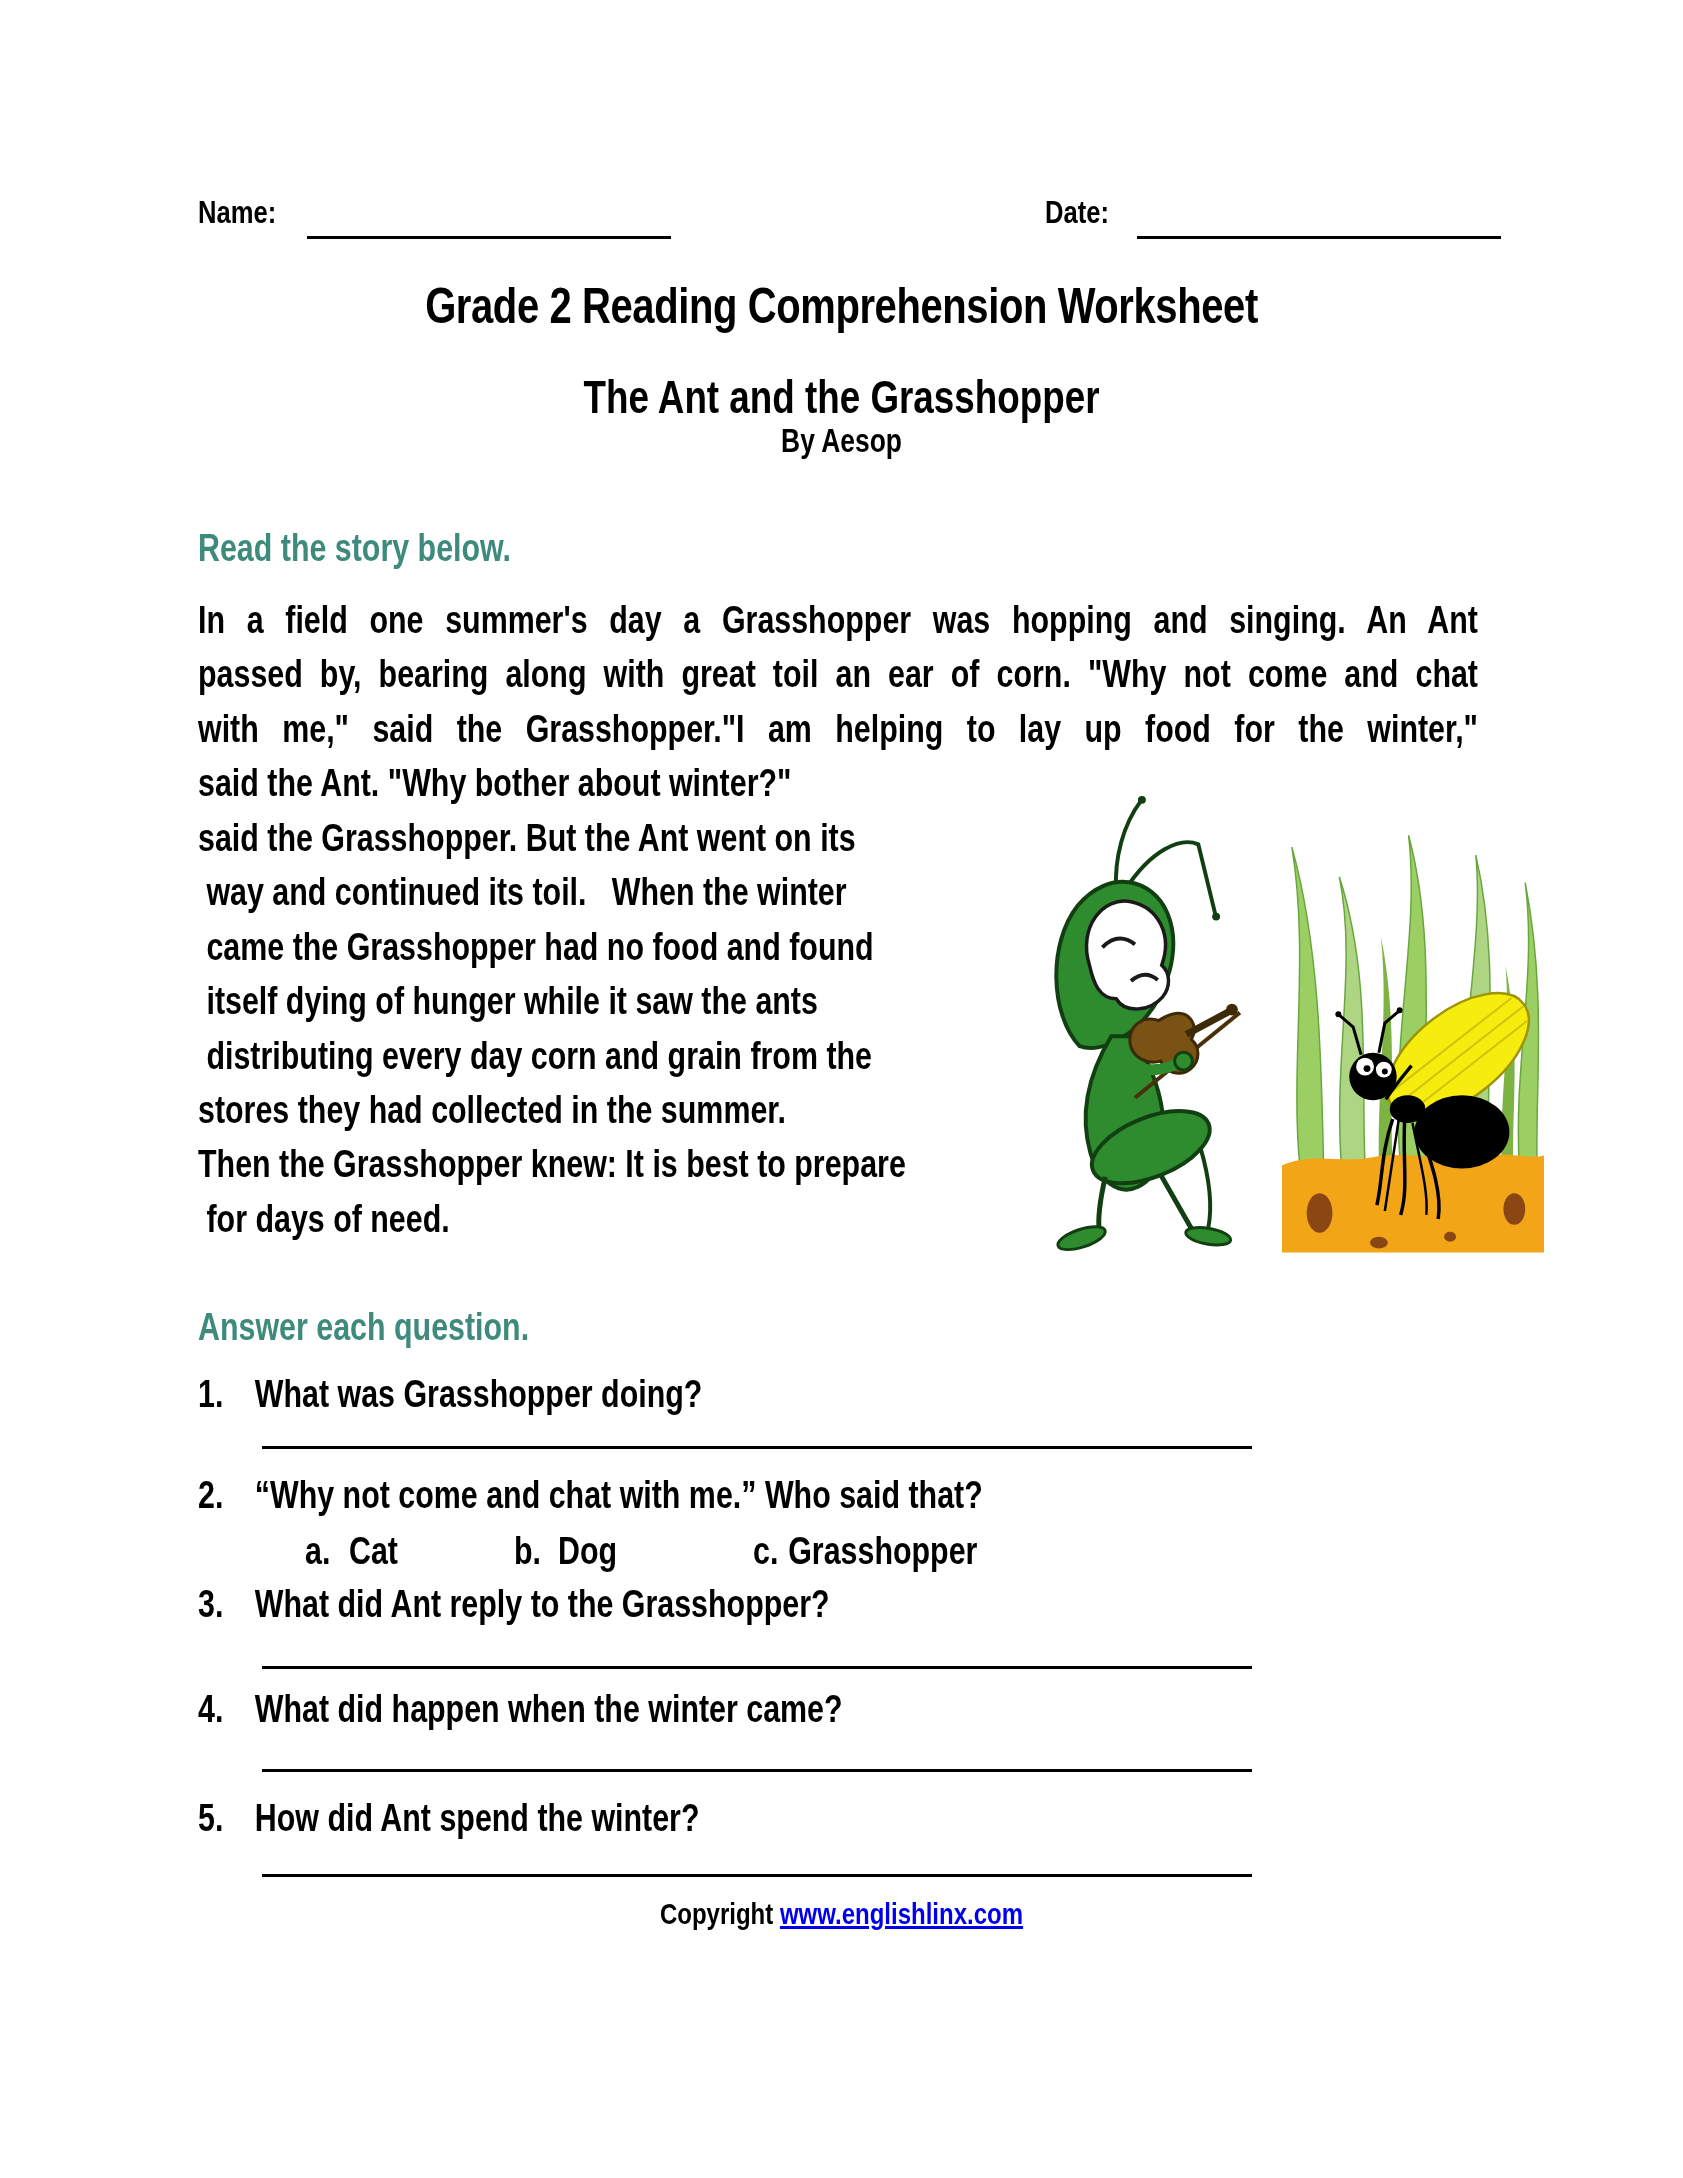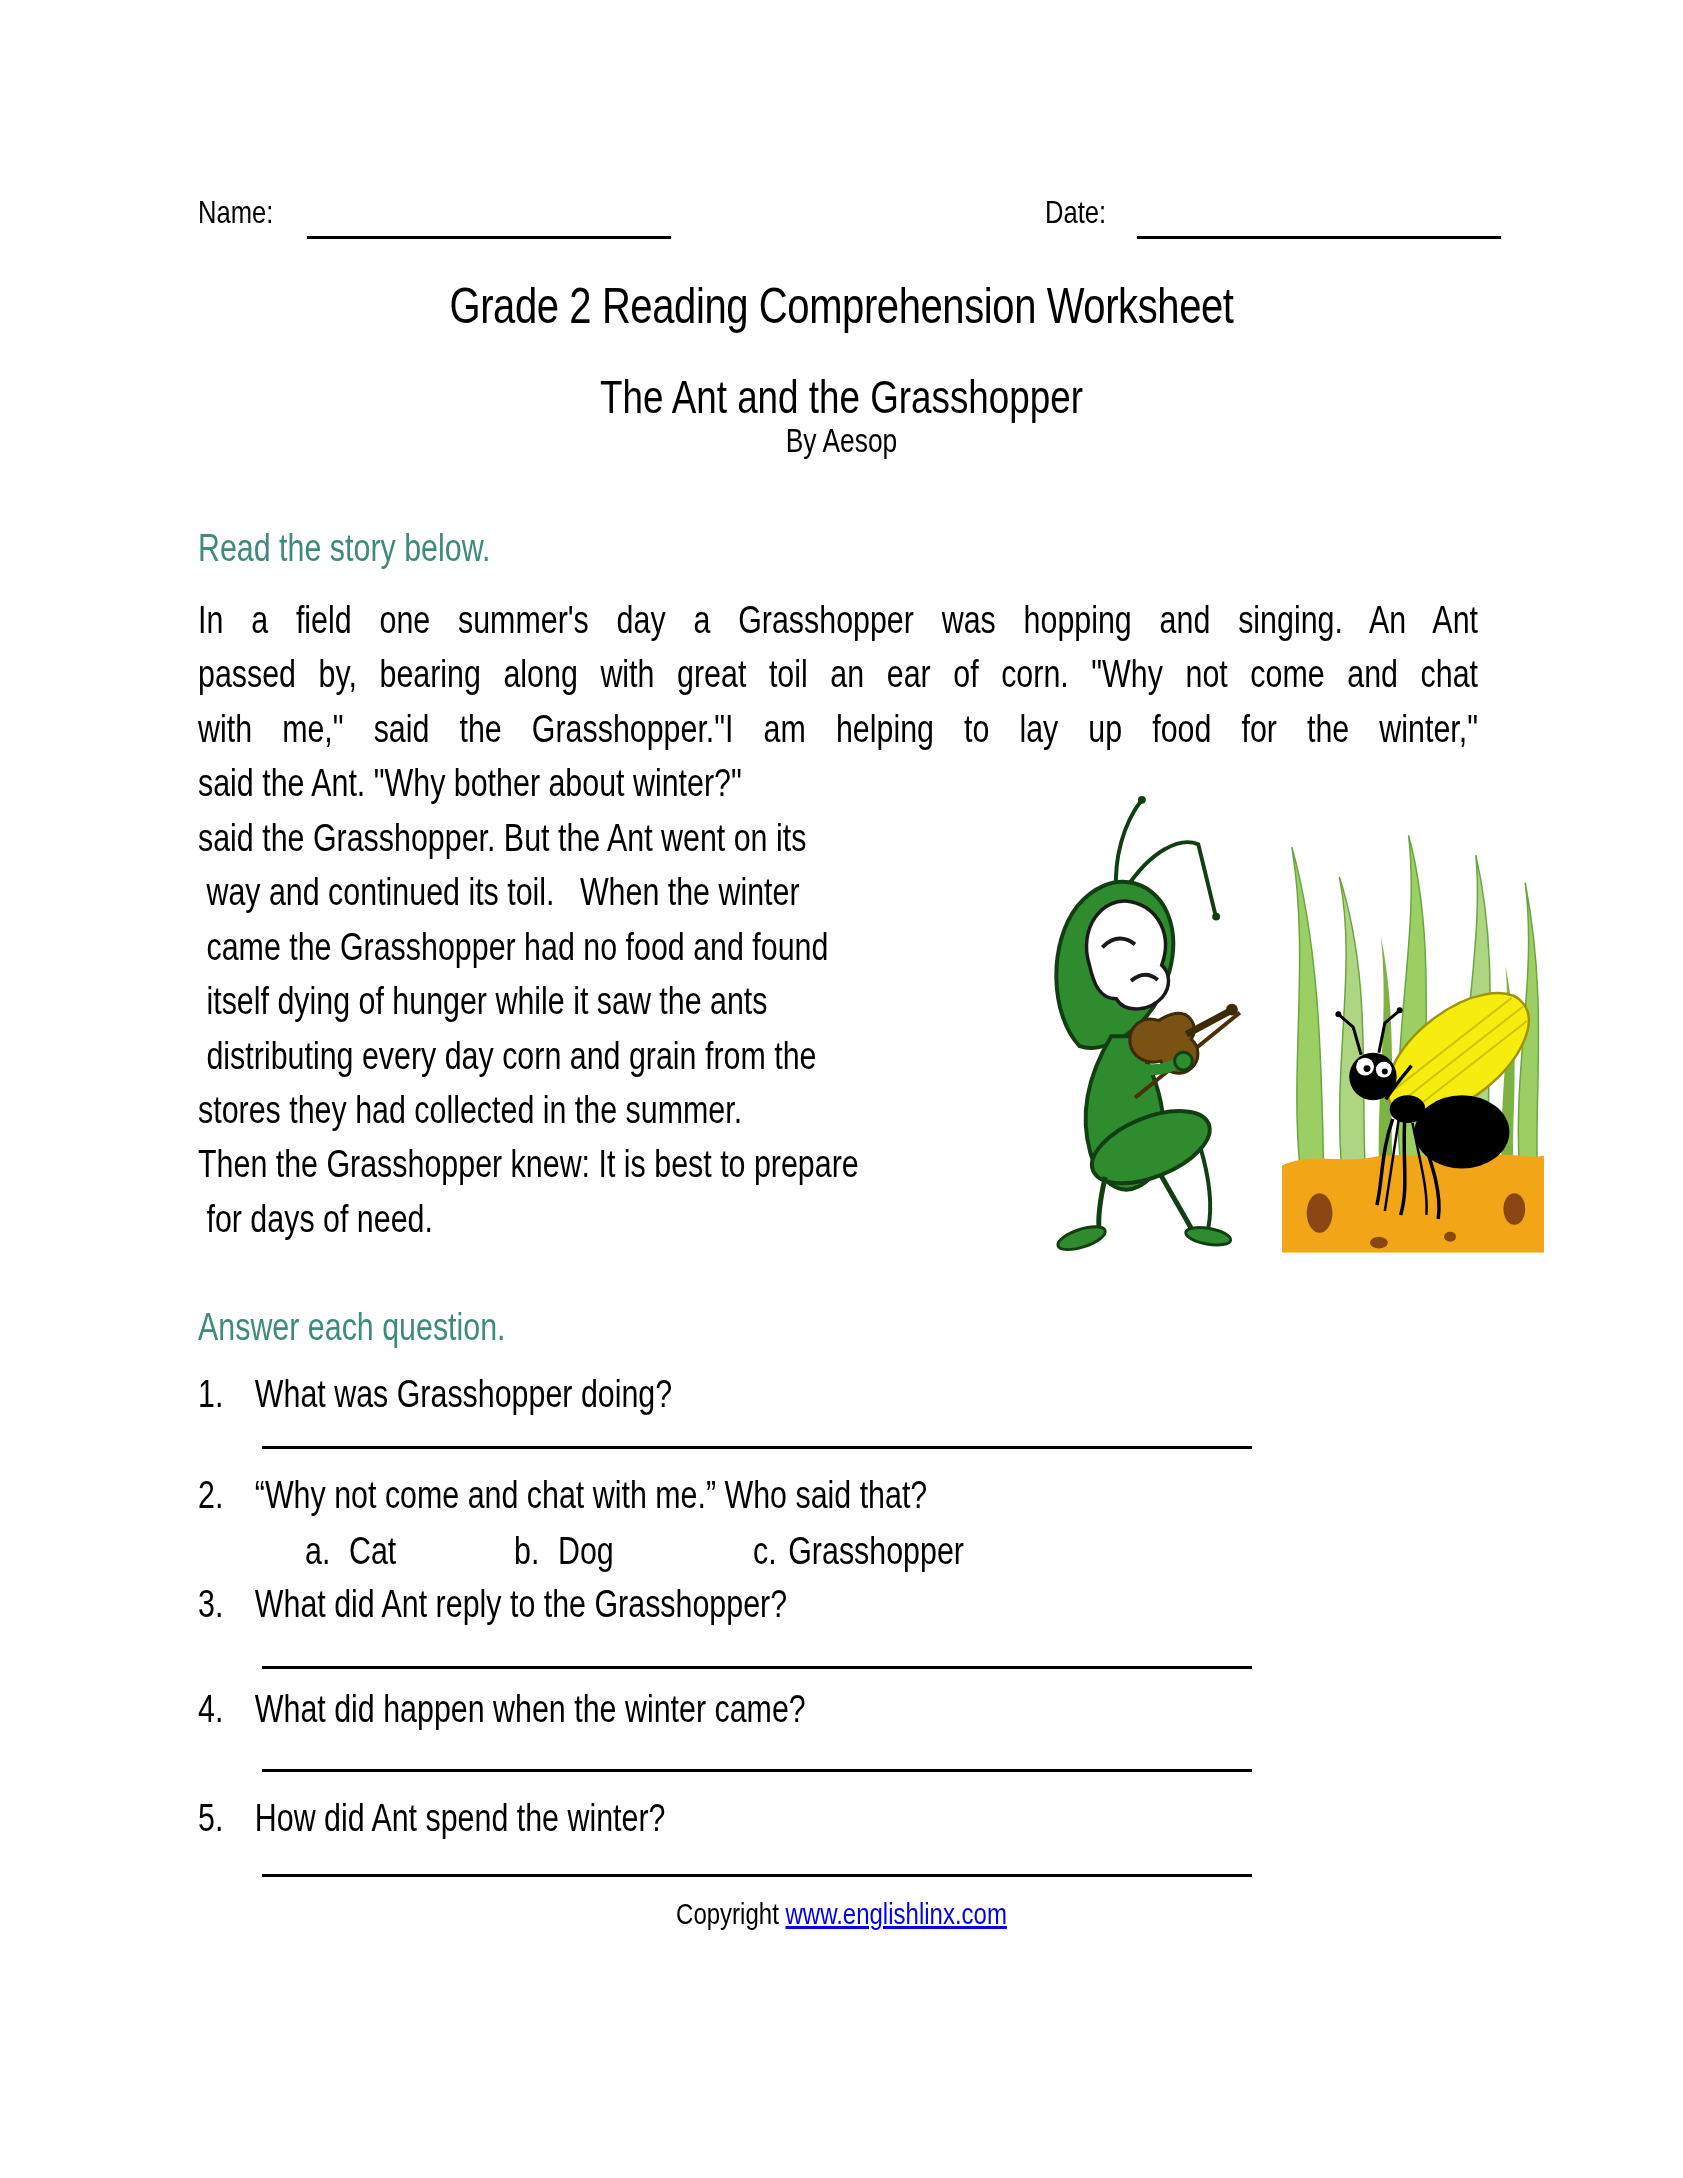--- a/index.html
+++ b/index.html
@@ -1,17 +1,17 @@
 <!DOCTYPE html>
 <html><head>
 <meta charset="utf-8">
 <style>
   html,body{margin:0;padding:0;background:#fff;}
   .page{position:relative;width:1683px;height:2178px;background:#ffffff;overflow:hidden;
-        font-family:"Liberation Sans",sans-serif;font-weight:normal;color:#000;}
+        font-family:"Liberation Sans",sans-serif;font-weight:bold;color:#000;}
   .abs{position:absolute;}
   .cond{transform:scaleX(0.8);transform-origin:0 0;white-space:pre;}
   .cond-c{transform:scaleX(0.8);transform-origin:50% 50%;}
   .label{font-size:32px;}
   .blank-line{border-top:3px solid #000;height:0;}
   .main-title{left:0;width:1683px;text-align:center;font-size:50px;letter-spacing:-0.5px;}
   .story-title{left:0;width:1683px;text-align:center;font-size:46px;}
   .byline{left:0;width:1683px;text-align:center;font-size:33px;}
   .teal{color:#3e8a7c;font-size:38px;}
   .story-line-j{left:198px;width:1600px;font-size:38px;text-align:justify;text-align-last:justify;

